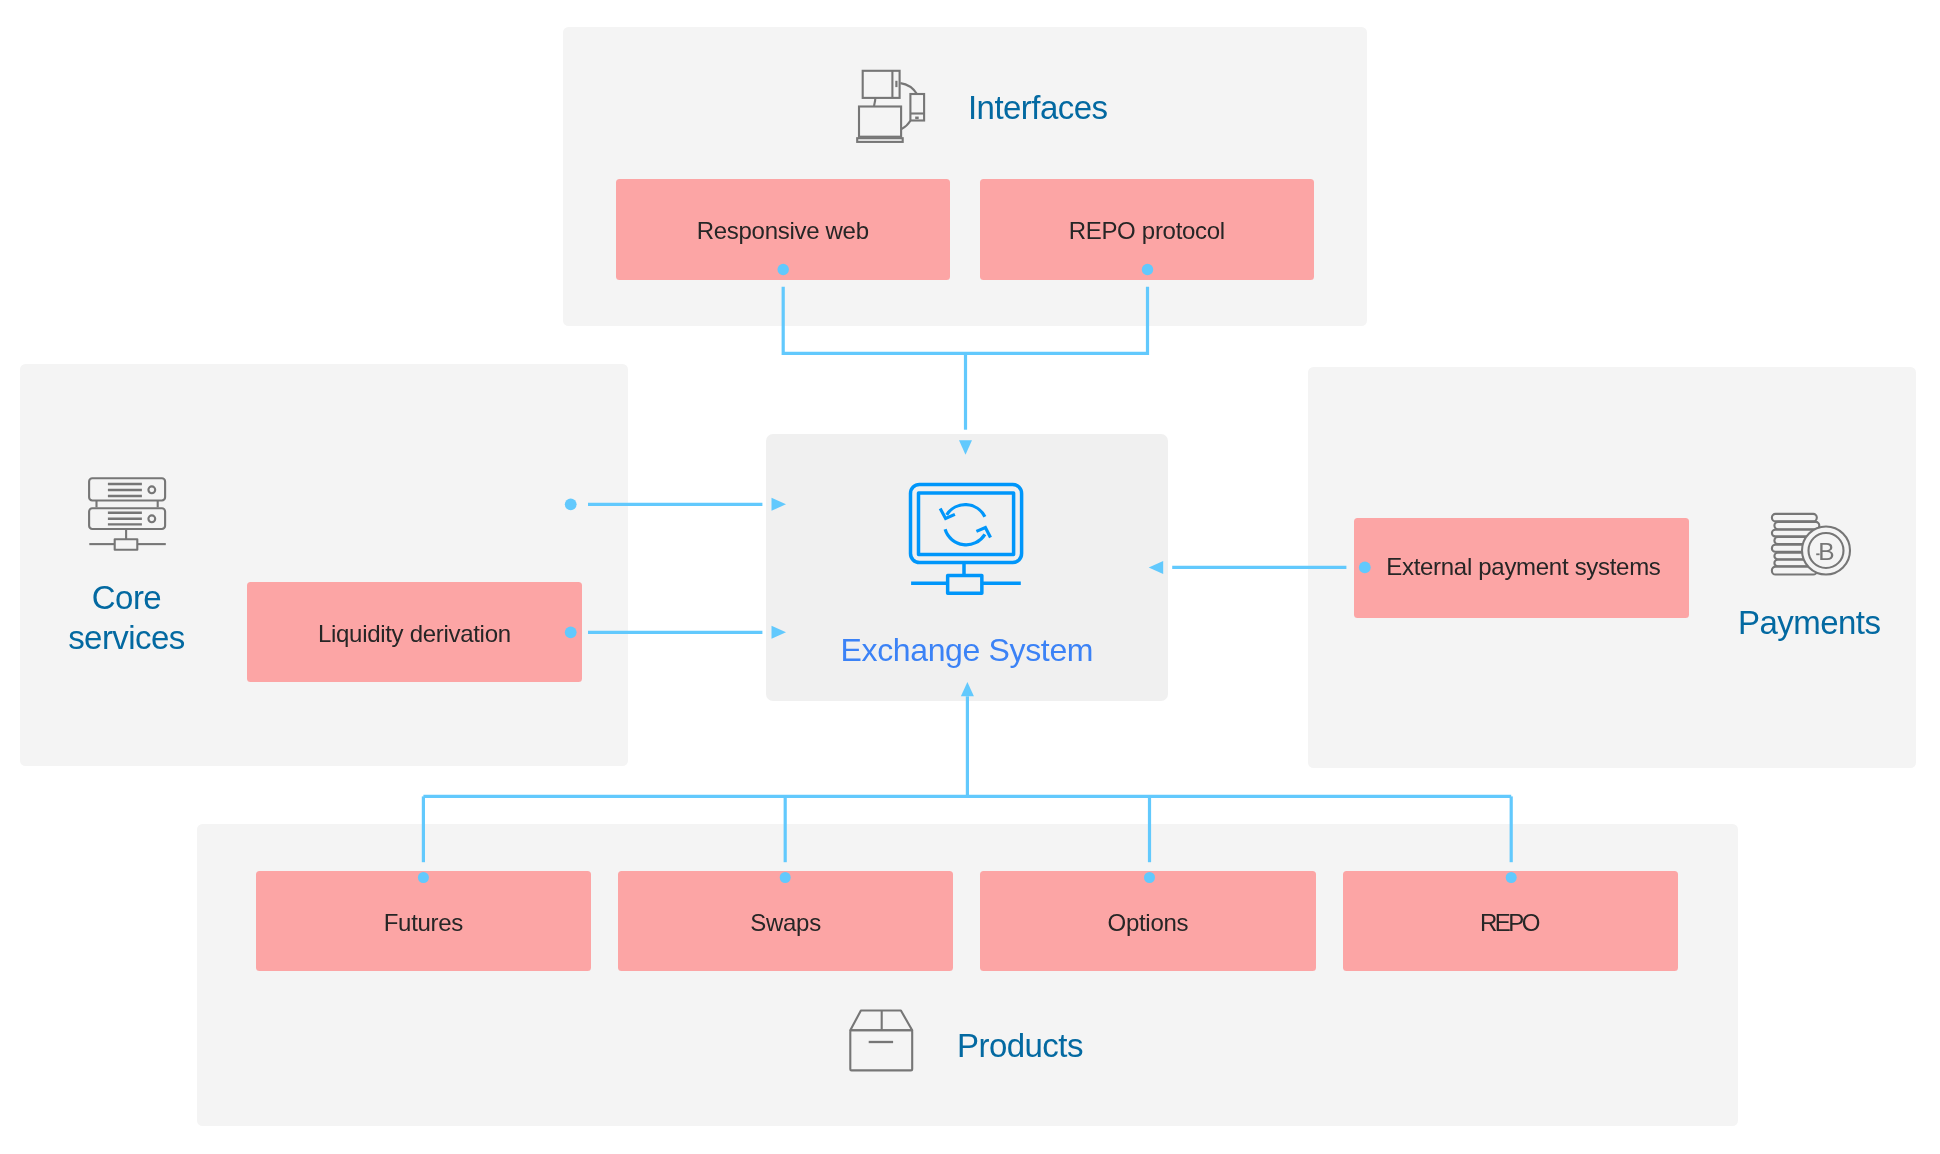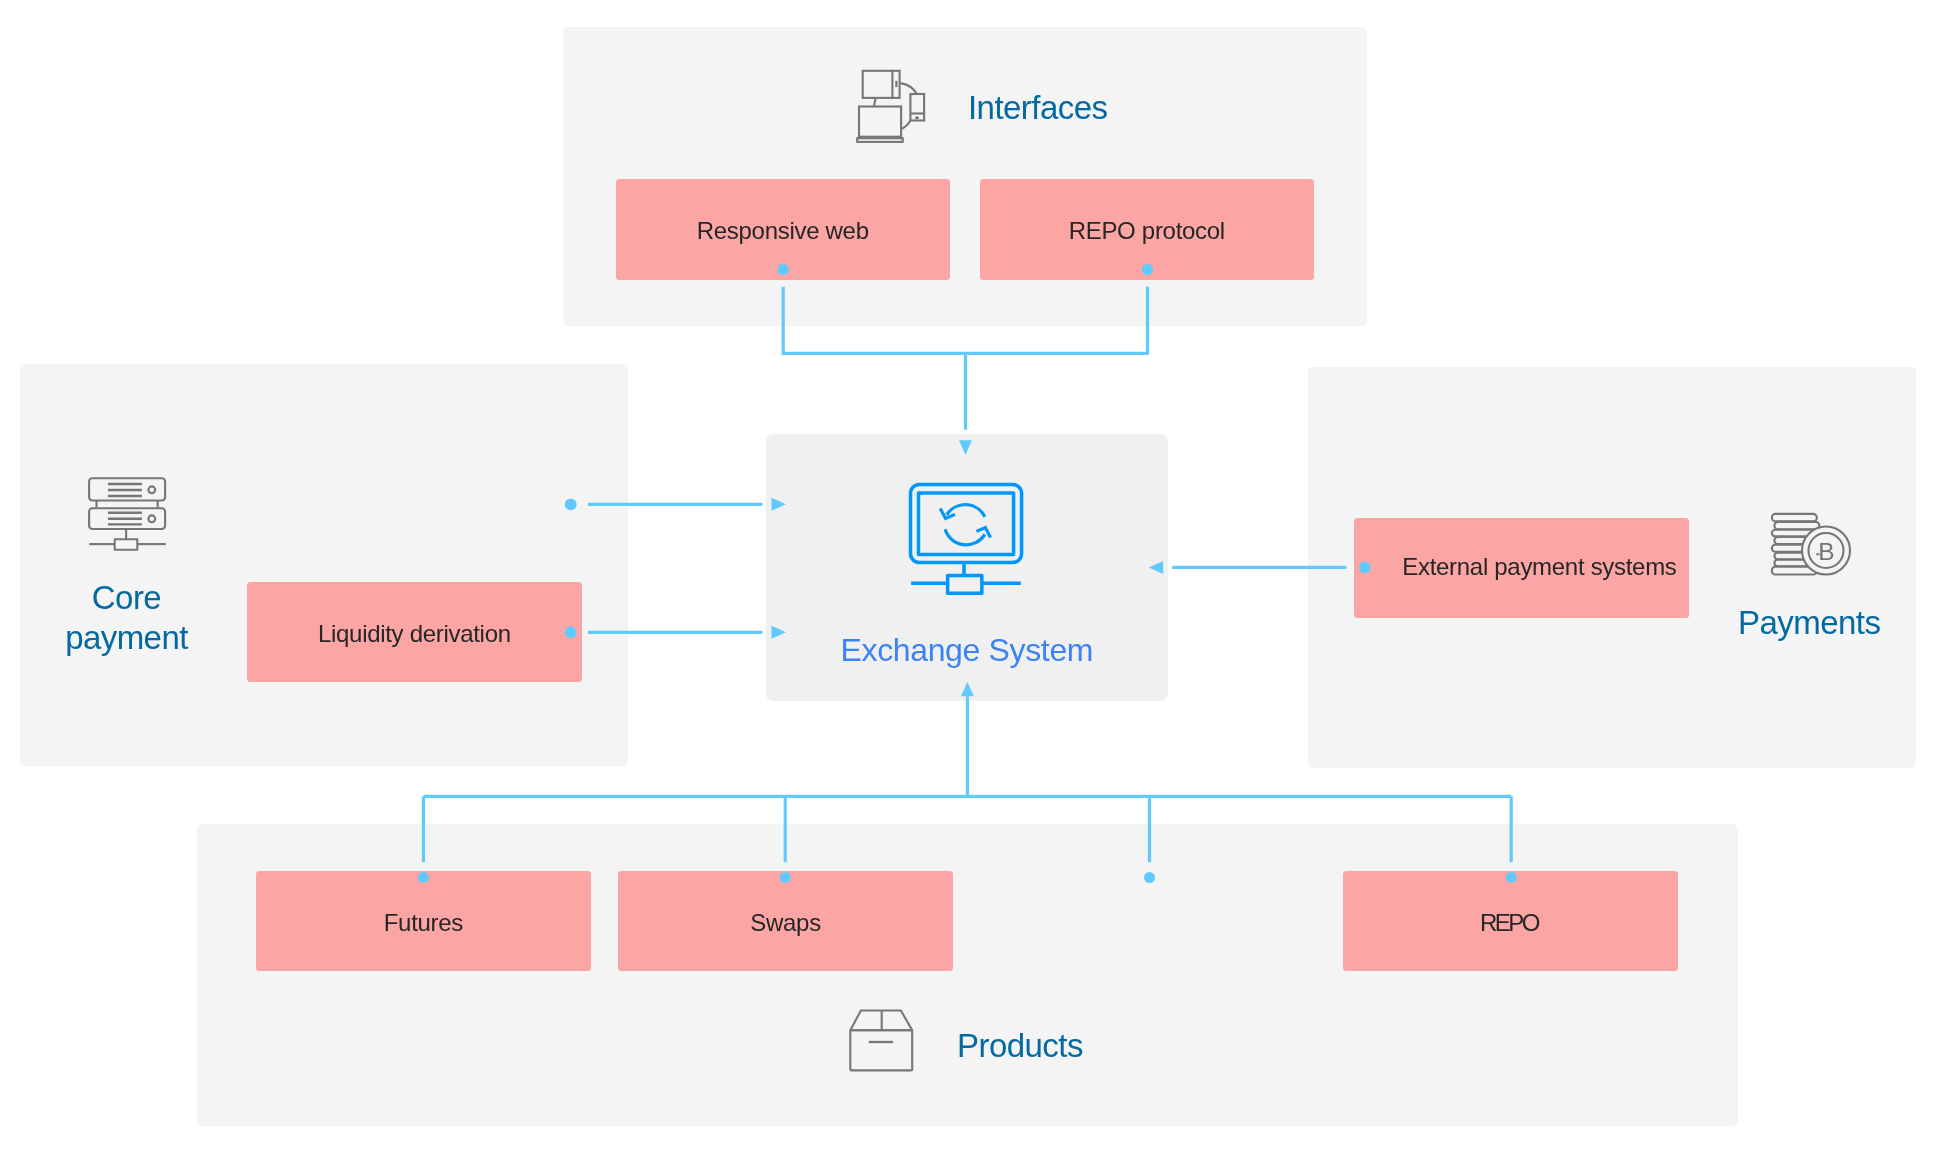--- a/index.html
+++ b/index.html
@@ -61,21 +61,21 @@
     <line x1="23.9" y1="38.7" x2="57.9" y2="38.7" stroke-width="2.4"></line>
     <line x1="23.9" y1="44.7" x2="57.9" y2="44.7" stroke-width="2.4"></line>
     <line x1="23.9" y1="50.4" x2="57.9" y2="50.4" stroke-width="2.4"></line>
     <circle cx="67.8" cy="44.8" r="3.4"></circle>
     <line x1="42.1" y1="55.0" x2="42.1" y2="65.3"></line>
     <rect x="30.7" y="65.3" width="22.6" height="10.4"></rect>
     <line x1="5.3" y1="70.1" x2="30.7" y2="70.1"></line>
     <line x1="53.3" y1="70.1" x2="81.8" y2="70.1"></line>
   </svg>
   <div class="grouplabel" style="left:26px;top:578.2px;width:201px;">Core
-payment</div>
+services</div>
 
   <div class="card" style="left:247px;top:582px;width:335px;height:100px;">
     <div class="cardlabel" style="top:40px;">Liquidity derivation</div>
   </div>
 
   <div class="panel" style="left:766.1px;top:433.9px;width:402px;height:267.2px;background:#f0f0f0;border-radius:7px;">
   </div>
   <svg class="gicon" style="left:905px;top:478px;" width="126" height="122" viewBox="0 0 126 122" fill="none" stroke="#0096FA" stroke-width="3.5" stroke-linejoin="round" stroke-linecap="butt">
     <rect x="5.5" y="6.4" width="111.1" height="78.2" rx="9"></rect>
     <rect x="13.5" y="14.9" width="95.1" height="61.6"></rect>
@@ -106,38 +106,41 @@
       <rect x="3.9" y="58.6" width="44.9" height="7.9" rx="3.6"></rect>
     </g>
     <circle cx="58" cy="42.5" r="24" fill="#f4f4f4"></circle>
     <circle cx="58" cy="42.5" r="17.5"></circle>
     <text x="50.2" y="51.9" font-family="'Liberation Sans',sans-serif" font-size="24.5" fill="#767676" stroke="none">B</text>
     <path d="M48.2 46.3 L51.6 46.3" stroke-width="1.8" stroke-linecap="butt"></path>
   </svg>
   <div class="grouplabel" style="left:1738px;top:602.6px;width:260px;text-align:left;">Payments</div>
 
   <div class="card" style="left:1354px;top:518px;width:335px;height:100px;">
-    <div class="cardlabel" style="top:36.5px;left:32.6px;right:0;text-align:left;margin-left:16px;">External payment systems</div>
+    <div class="cardlabel" style="top:36.5px;left:32.6px;right:0;text-align:left;">External payment systems</div>
   </div>
 
   <div class="panel" style="left:197.2px;top:824.3px;width:1541px;height:301.9px;">
   </div>
   <svg class="gicon" style="left:845px;top:1005px;" width="75" height="75" viewBox="0 0 75 75" fill="none" stroke="#767676" stroke-width="2.1" stroke-linejoin="round" stroke-linecap="butt">
     <path d="M15.9 5.5 L55.9 5.5 L67.2 25.3 L5.3 25.3 Z"></path>
     <line x1="36.7" y1="5.5" x2="36.7" y2="25.3"></line>
     <rect x="5.3" y="25.3" width="61.9" height="40.1" rx="1.2"></rect>
     <line x1="23.7" y1="37.0" x2="48.1" y2="37.0" stroke-width="2.3"></line>
   </svg>
   <div class="grouplabel" style="left:957px;top:1025.6px;width:280px;text-align:left;">Products</div>
 
   <div class="card" style="left:255.9px;top:870.5px;width:335.3px;height:100px;">
     <div class="cardlabel" style="top:40px;">Futures</div>
   </div>
   <div class="card" style="left:618.1px;top:870.5px;width:335.3px;height:100px;">
     <div class="cardlabel" style="top:40px;">Swaps</div>
+  </div>
+  <div class="card" style="left:980.4px;top:870.5px;width:335.3px;height:100px;">
+    <div class="cardlabel" style="top:40px;">Options</div>
   </div>
   <div class="card" style="left:1342.6px;top:870.5px;width:335.3px;height:100px;">
     <div class="cardlabel" style="top:40px;letter-spacing:-2.5px;text-indent:-2.5px;">REPO</div>
   </div>
 
   <svg class="wires" viewBox="0 0 1940 1154">
     <g stroke="#62C9FD" stroke-width="3.2" fill="none" stroke-linecap="butt">
 
       <path d="M783.2 286.7 L783.2 353.4 L1147.5 353.4 L1147.5 286.7"></path>
       <path d="M965.5 353.4 L965.5 429.7"></path>

